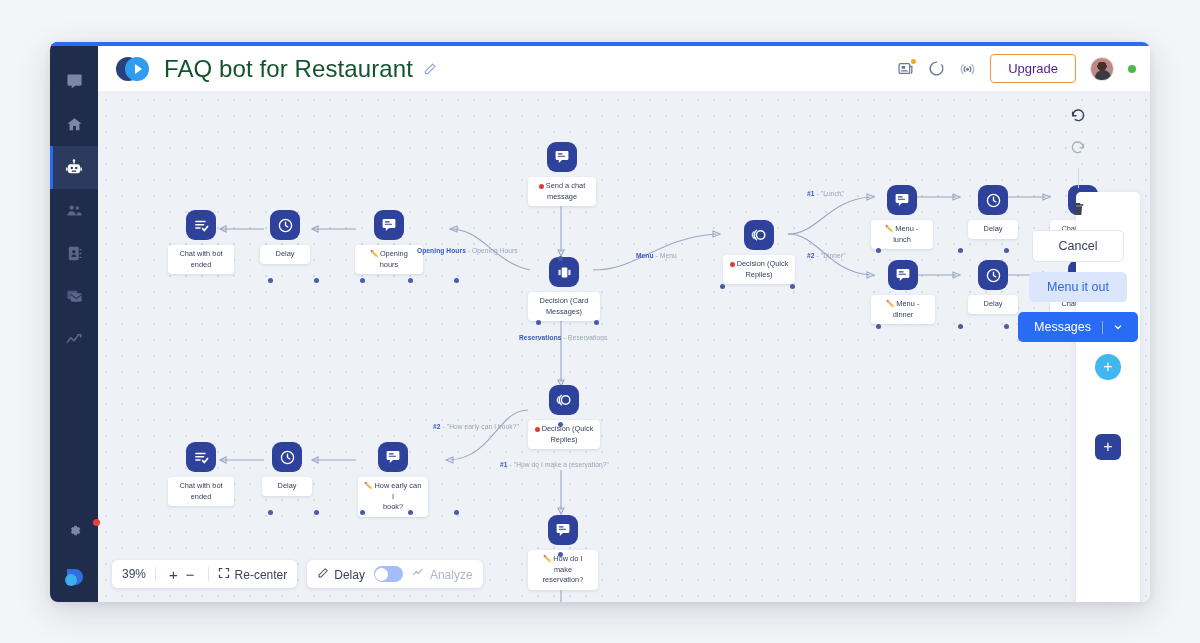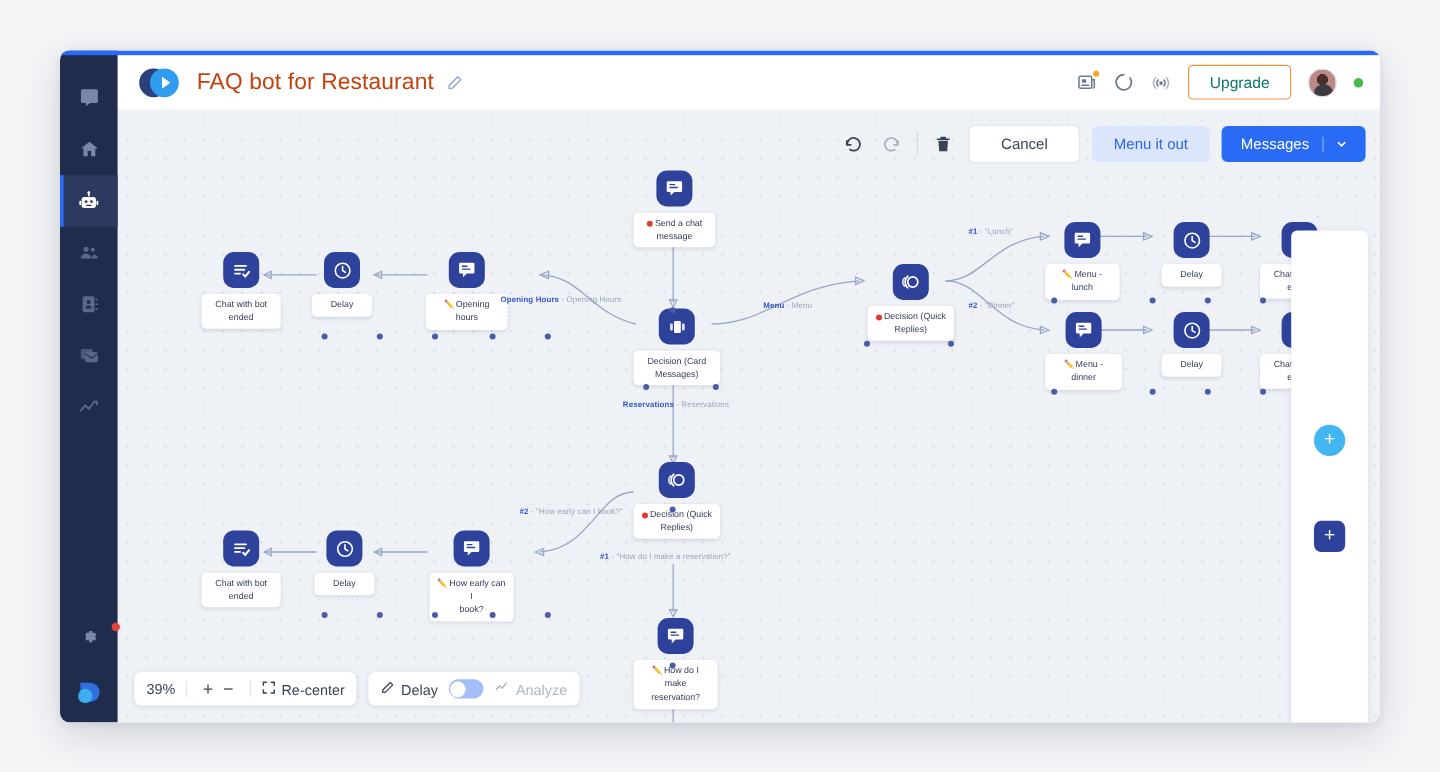--- a/index.html
+++ b/index.html
@@ -85,36 +85,36 @@
     display: flex; align-items: center; justify-content: center;
   }
   .bm-play {
     width: 0; height: 0;
     border-left: 7px solid #fff;
     border-top: 5px solid transparent;
     border-bottom: 5px solid transparent;
     margin-left: 3px;
   }
   .bot-title {
-    font-size: 19px; color: #c2410c; letter-spacing: .1px;
+    font-size: 24px; color: #14532d; letter-spacing: .1px;
   }
   .title-edit { margin-left: 10px; cursor: pointer; display:flex; }
   .hdr-right {
     margin-left: auto;
     display: flex; align-items: center; gap: 14px;
   }
   .hdr-icon { position: relative; cursor: pointer; display: flex; }
   .hdr-icon .badge {
     position: absolute; right: -2px; top: -1px;
     width: 5px; height: 5px; border-radius: 50%;
     background: #f5a623;
   }
   .upgrade-btn {
     border: 1.4px solid #f09440;
-    color: #0f766e;
+    color: #4c1d95;
     background: #fff;
     font-size: 13px;
     padding: 6px 17px;
     border-radius: 4px;
     cursor: pointer;
     font-family: "Liberation Sans", sans-serif;
   }
   .avatar {
     width: 24px; height: 24px; border-radius: 50%;
     background: radial-gradient(circle at 50% 38%, #4b2d2a 0 26%, #b98a86 27% 100%);
@@ -141,20 +141,21 @@
     background-image: radial-gradient(#d5dbe6 1px, transparent 1px);
     background-size: 16px 16px;
     overflow: hidden;
   }
 
   
   .canvas-toolbar {
     position: absolute; right: 12px; top: 12px;
     display: flex; align-items: center; gap: 10px;
     z-index: 16;
+    flex-direction: column;
   }
   .tb-icon { cursor: pointer; display:flex; padding: 3px; }
   .tb-sep { width: 1px; height: 20px; background: #cfd6e2; }
   .btn {
     font-size: 12.5px; border-radius: 5px; cursor: pointer;
     font-family: "Liberation Sans", sans-serif;
     border: none;
   }
   .btn-cancel {
     background: #fff; color: #3a4258;

